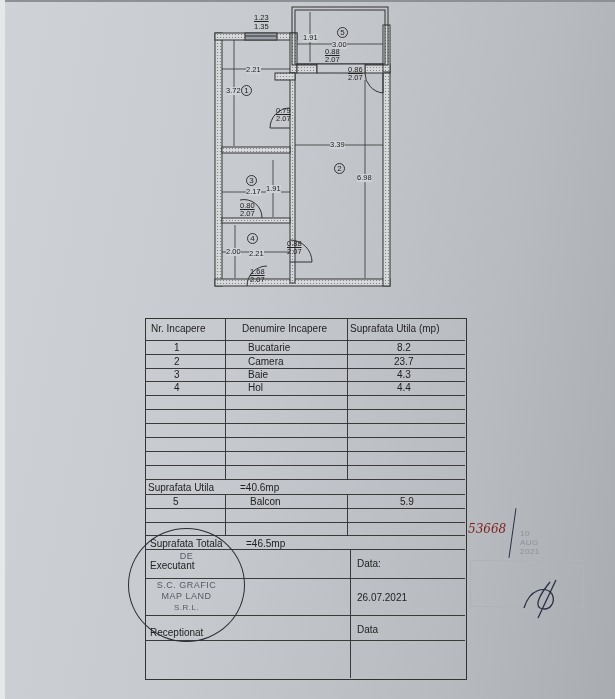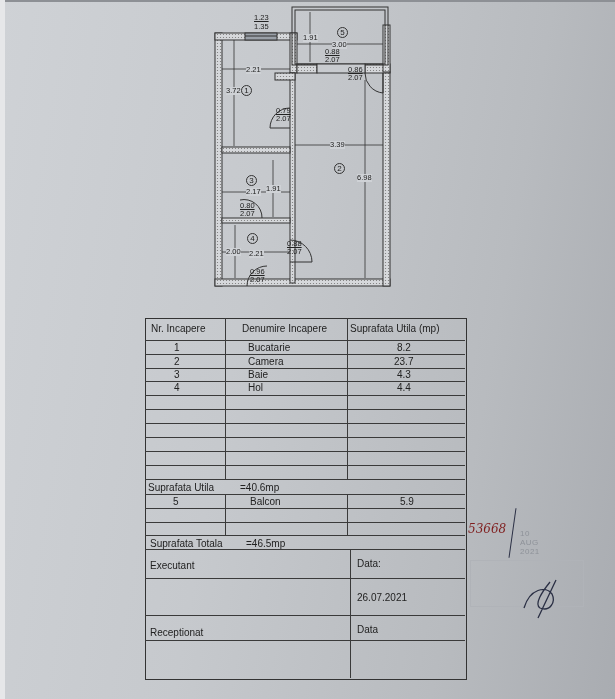--- a/index.html
+++ b/index.html
@@ -119,21 +119,21 @@
     <div class="dim" style="left:246px;top:188px;background:#cfd2d6;">2.17</div>
     <div class="dim" style="left:266px;top:185px;background:#cfd2d6;">1.91</div>
     <div class="dim" style="left:240px;top:202px;text-decoration:underline;">0.80</div>
     <div class="dim" style="left:240px;top:210px;">2.07</div>
 
     <div class="room-num" style="left:247px;top:233px;">4</div>
     <div class="dim" style="left:226px;top:248px;background:#cfd2d6;">2.00</div>
     <div class="dim" style="left:249px;top:250px;background:#cfd2d6;">2.21</div>
     <div class="dim" style="left:287px;top:240px;text-decoration:underline;">0.88</div>
     <div class="dim" style="left:287px;top:248px;">2.07</div>
-    <div class="dim" style="left:250px;top:268px;text-decoration:underline;">0.96</div>
+    <div class="dim" style="left:250px;top:268px;text-decoration:underline;">1.68</div>
     <div class="dim" style="left:250px;top:276px;">2.07</div>
   </div>
 
   <div>
 
     <div class="grid" style="left:145px;top:318px;width:320px;height:360px;"></div>
 
     <div class="hline" style="left:145px;top:340px;width:320px;"></div>
     <div class="hline" style="left:145px;top:354px;width:320px;"></div>
     <div class="hline" style="left:145px;top:368px;width:320px;"></div>
@@ -198,20 +198,26 @@
     <div class="cell" style="left:246px;top:538px;">=46.5mp</div>
 
     <div class="cell" style="left:150px;top:560px;">Executant</div>
     <div class="cell" style="left:357px;top:558px;">Data:</div>
     <div class="cell" style="left:357px;top:592px;">26.07.2021</div>
 
     <div class="cell" style="left:150px;top:627px;">Receptionat</div>
     <div class="cell" style="left:357px;top:624px;">Data</div>
   </div>
 
+  <div class="stamp" style="left:128px;top:528px;width:115px;height:112px;">
+    <div class="stamp-text" style="left:0;top:22px;width:115px;">DE</div>
+    <div class="stamp-text" style="left:0;top:51px;width:115px;">S.C. GRAFIC</div>
+    <div class="stamp-text" style="left:0;top:62px;width:115px;">MAP LAND</div>
+    <div class="stamp-text" style="left:0;top:73px;width:115px;font-size:8px;">S.R.L.</div>
+  </div>
 
   <div class="hand" style="left:468px;top:522px;">53668</div>
   <div style="position:absolute;left:512px;top:508px;width:1px;height:50px;background:#2a2f44;transform:rotate(8deg);"></div>
   <div class="faded" style="left:520px;top:529px;">10 AUG 2021</div>
   <div style="position:absolute;left:470px;top:560px;width:112px;height:45px;border:1px solid #b0b3b8;"></div>
   <svg style="position:absolute;left:520px;top:578px;" width="50" height="42">
     <path d="M4 30 C10 10, 26 8, 32 16 C36 24, 30 34, 20 30 C14 26, 22 14, 30 4 M18 40 L36 2" stroke="#2a2f44" stroke-width="1.3" fill="none"></path>
   </svg>
 </div>
 

